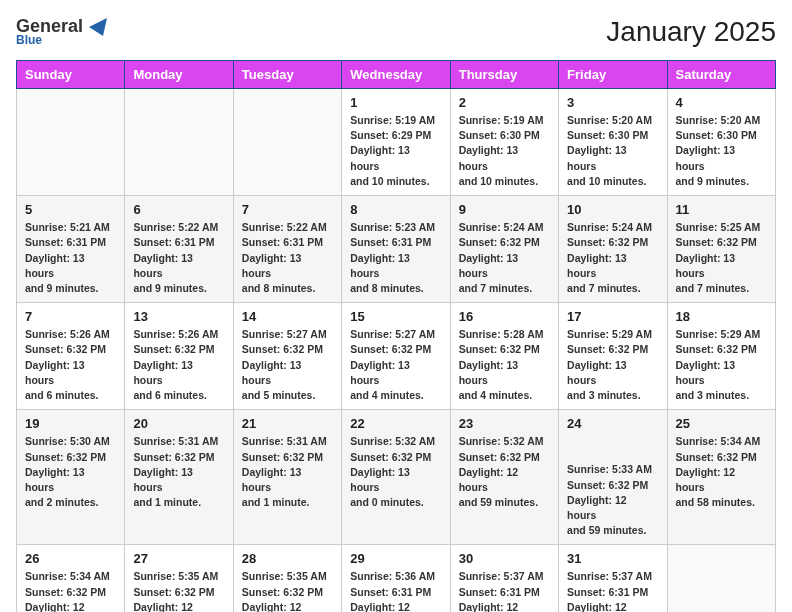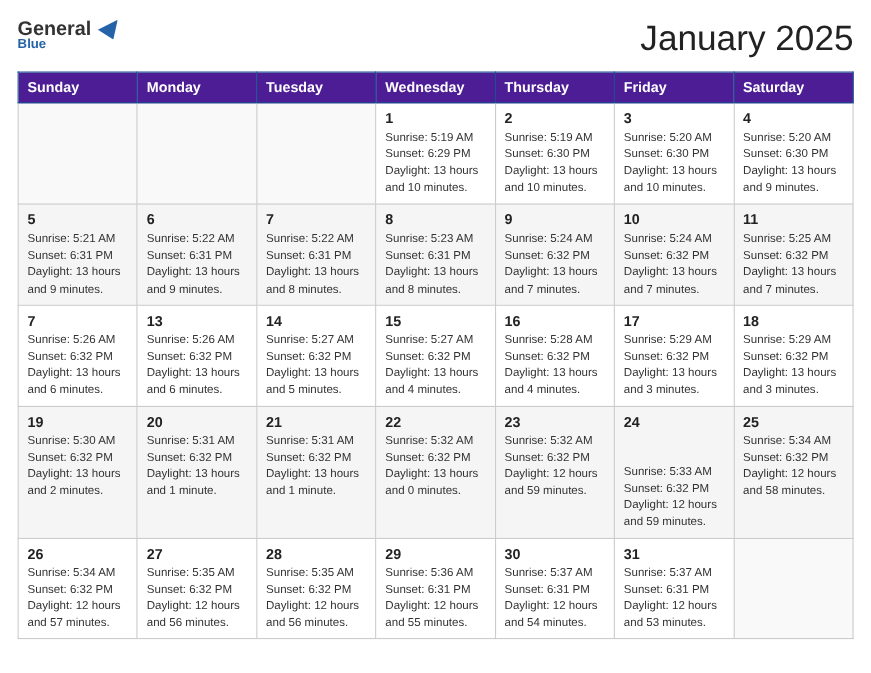--- a/index.html
+++ b/index.html
@@ -18,35 +18,35 @@
     }
     .logo {
       display: flex;
       flex-direction: column;
       align-items: flex-start;
     }
     .title-block {
       text-align: right;
     }
     .month-title {
-      font-size: 32px;
+      font-size: 28px;
       font-weight: normal;
       color: #222;
     }
     .location-title {
       font-size: 14px;
       color: #444;
     }
     .calendar {
       width: 100%;
       border-collapse: collapse;
       border: 1px solid #ccc;
     }
     .calendar th {
-      background: #4c1d95;
+      background: #d946ef;
       color: #fff;
       text-align: left;
       padding: 6px 8px;
       font-size: 13px;
       font-weight: bold;
       border: 1px solid #1a4f90;
     }
     .calendar td {
       vertical-align: top;
       padding: 6px 8px;
@@ -68,20 +68,21 @@
       font-size: 13px;
       font-weight: bold;
       color: #222;
       display: block;
       margin-bottom: 3px;
     }
     .day-info {
       font-size: 10.5px;
       color: #333;
       line-height: 1.45;
+      font-weight: bold;
     }
     .row-shaded td {
       background: #f5f5f5;
     }
   </style>
 </head>
 <body>
 
 <div class="header">
   <div class="logo">

